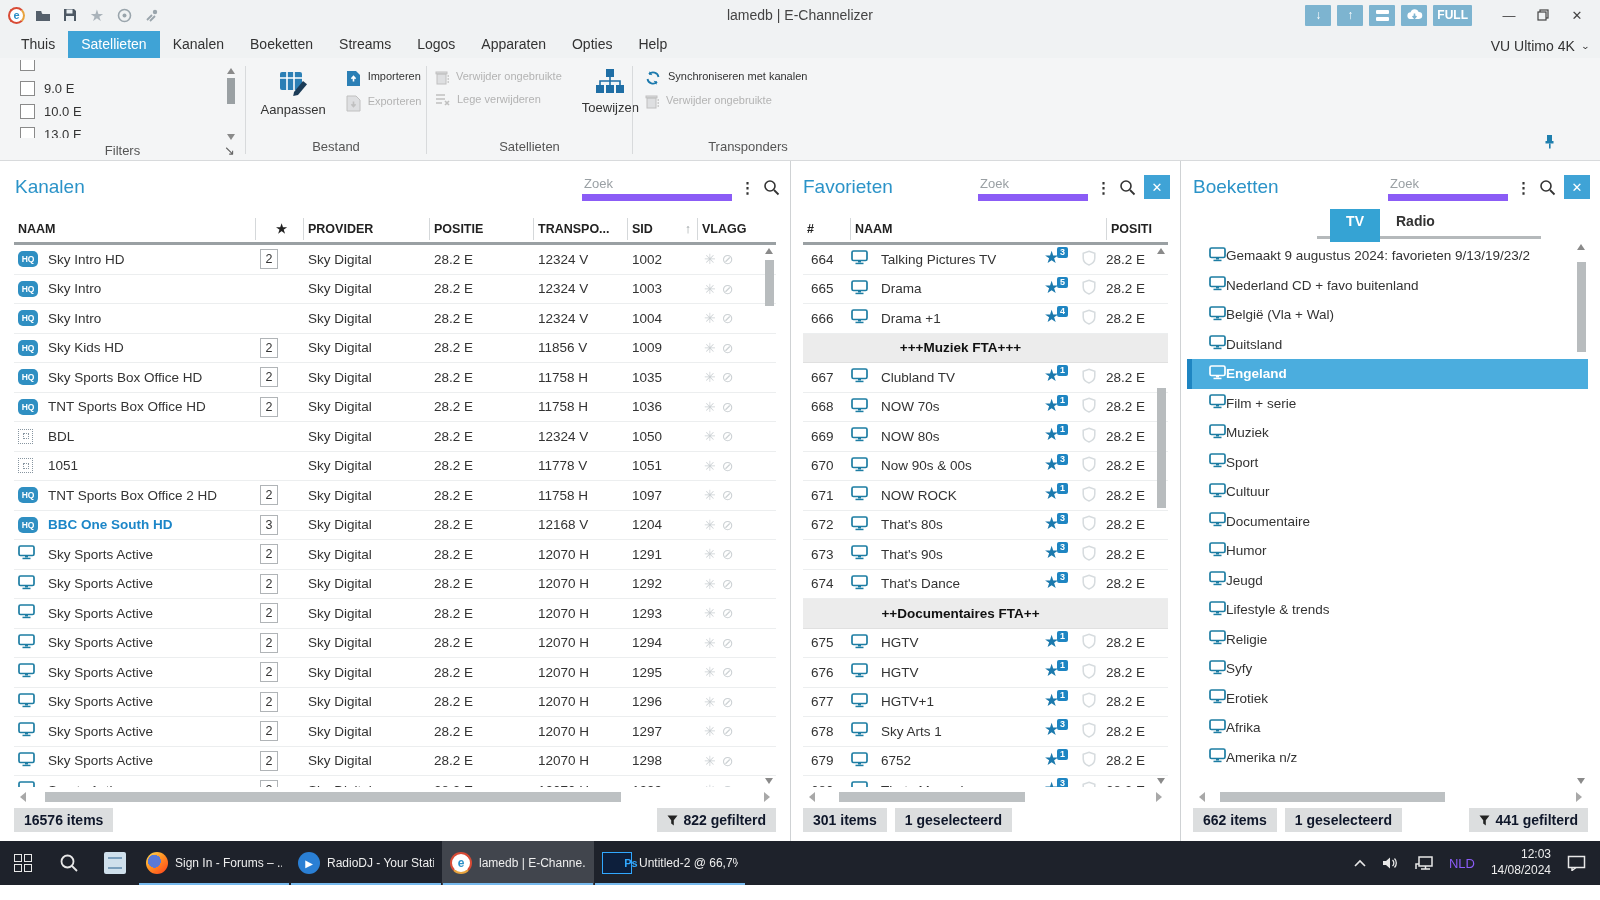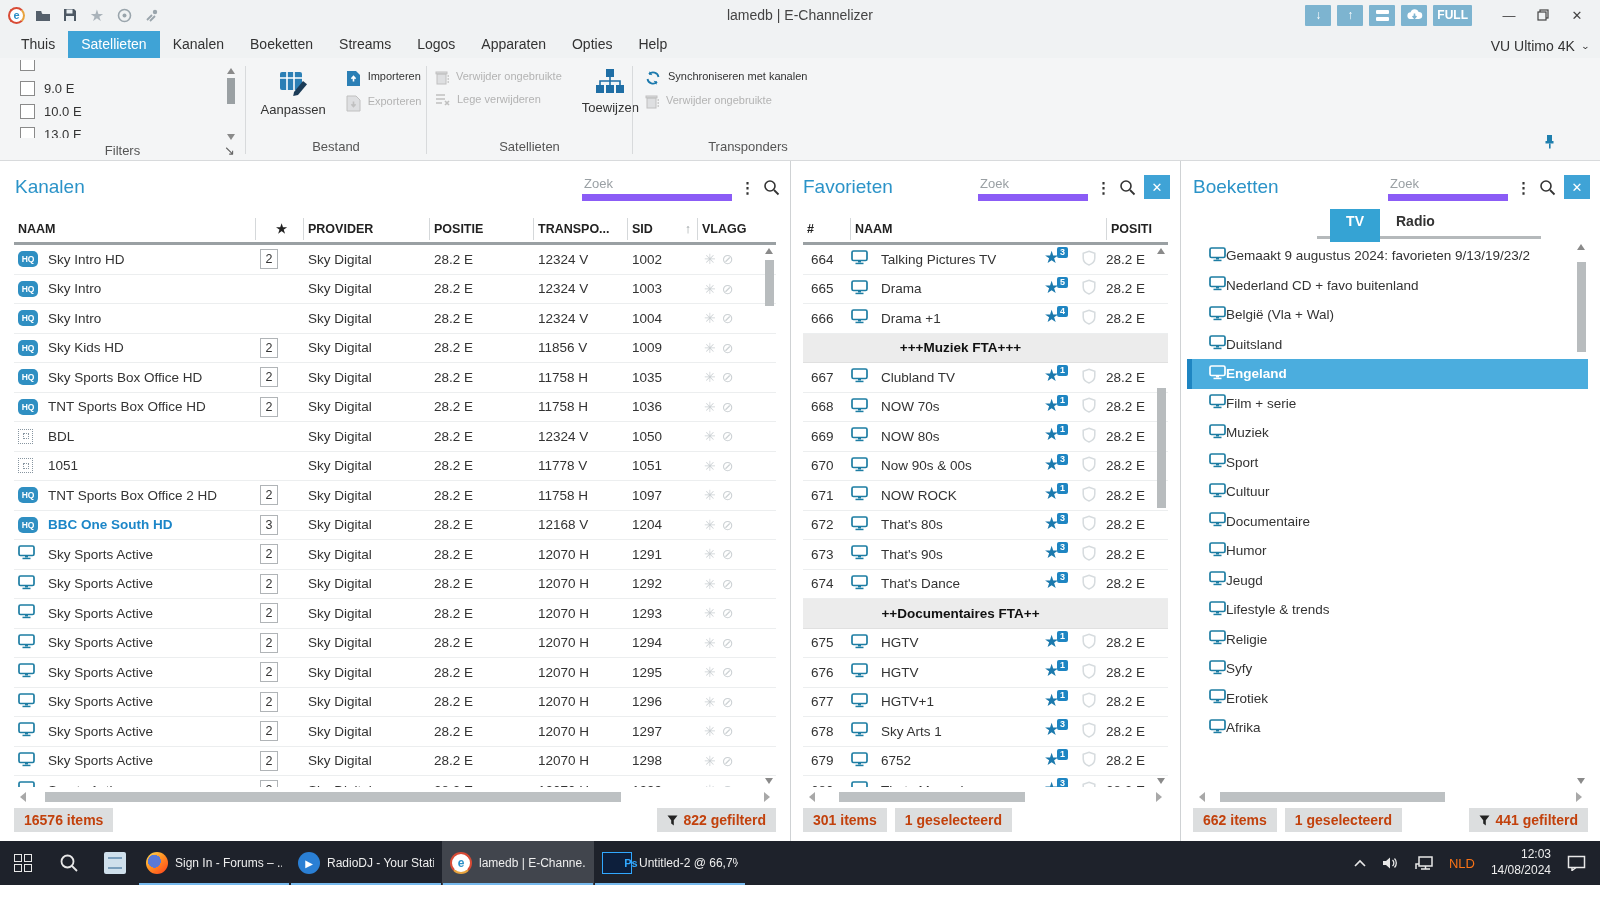--- a/index.html
+++ b/index.html
@@ -86,21 +86,21 @@
   
   .vscroll { position:absolute; top:0; bottom:0; right:0; width:14px; display:flex; flex-direction:column; align-items:center; }
   .vthumb { width:9px; background:#b8bcbe; }
   .hscroll { height:16px; display:flex; align-items:center; padding:0 6px; gap:4px; margin:2px 14px 0; }
   .tri-left { width:0;height:0;border-top:5px solid transparent;border-bottom:5px solid transparent;border-right:6px solid #a8a8a8; }
   .tri-right { width:0;height:0;border-top:5px solid transparent;border-bottom:5px solid transparent;border-left:6px solid #a8a8a8; }
   .htrack { flex:1; height:10px; position:relative; }
   .hthumb { position:absolute; top:0; height:10px; background:#bdc1c3; }
 
   .statusbar { height:36px; display:flex; align-items:center; padding:0 14px 6px; gap:8px; }
-  .chip { background:#dcdedf; color:#c2410c; font-size:14px; font-weight:600; padding:4px 10px; display:flex; align-items:center; gap:6px; }
+  .chip { background:#dcdedf; color:#0f172a; font-size:14px; font-weight:600; padding:4px 10px; display:flex; align-items:center; gap:6px; }
   .chip.right { margin-left:auto; }
 
   
   .fhead, .frow { display:grid; grid-template-columns:48px 30px 1fr 38px 24px 62px; align-items:center; }
   .fhead { margin:10px 12px 0 12px; border-bottom:3px solid #9aa0a3; height:30px; font-size:12.5px; font-weight:bold; color:#222; }
   .fhead > div { padding-left:4px; height:22px; display:flex; align-items:center; }
   .fhead .f-num { border-right:1px solid #d5d8da; }
   .fhead .f-naam { grid-column:2 / span 3; }
   .fhead .f-pos { border-left:1px solid #d5d8da; grid-column:6; }
   .fbody { flex:1; overflow:hidden; margin:0 12px; position:relative; }
@@ -130,21 +130,21 @@
   .tapp { width:152px; display:flex; align-items:center; gap:7px; padding:0 8px; position:relative; font-size:12px; }
   .tapp .lbl { white-space:nowrap; overflow:hidden; color:#eee; }
   .tapp::after { content:""; position:absolute; left:1px; right:1px; bottom:0; height:2.5px; background:#76b9ed; }
   .tapp.active { background:#41454d; }
   .ffx { width:22px; height:22px; border-radius:50%; background:radial-gradient(circle at 38% 42%, #5a79d6 0 34%, transparent 35%), linear-gradient(140deg,#ffd54d 5%,#ff9224 45%,#ff4e1d 90%); flex:none; }
   .rdj { width:22px; height:22px; border-radius:50%; background:#2a7fd4; color:#fff; display:flex; align-items:center; justify-content:center; font-size:10px; flex:none; }
   .ech { width:22px; height:22px; border-radius:50%; background:#fff; border:2.5px solid #d84b35; border-bottom-color:#e8a33d; color:#2b8fc7; font-weight:bold; font-size:12px; display:flex; align-items:center; justify-content:center; flex:none; }
   .psx { width:22px; height:22px; background:#0d1f3c; border:1.5px solid #31a8ff; color:#31a8ff; font-size:11px; font-weight:bold; display:flex; align-items:center; justify-content:center; flex:none;padding-left:28px; }
   .tray { margin-left:auto; display:flex; align-items:center; gap:16px; padding-right:14px; }
   .trayic { color:#e8e8e8; display:flex; align-items:center; }
-  .lang { font-size:13px; color:#f97316; }
+  .lang { font-size:13px; color:#8b5cf6; }
   .clock { text-align:right; font-size:12px; line-height:1.3; color:#eee; }
   .note { width:22px; height:22px; background:#cfe0ec; border-radius:2px; position:relative; }
   .note::after{ content:""; position:absolute; inset:5px 4px; border-top:2px solid #7ba0bd; border-bottom:2px solid #7ba0bd; }
 </style>
 </head>
 <body>
 
 <div class="titlebar">
   <div class="qicons">
     <div class="applogo">e</div>
@@ -1211,20 +1211,28 @@
             <span>Erotiek</span>
           </div>
           <div class="bitem">
             <span><svg width="17" height="15">
                 <rect x="1" y="1" width="15" height="9.5" rx="1.5" fill="none" stroke="#1d7da3" stroke-width="1.7"></rect>
                 <rect x="7" y="10.5" width="3" height="2" fill="#1d7da3"></rect>
                 <rect x="4.5" y="12.7" width="8" height="1.5" fill="#1d7da3"></rect>
               </svg></span>
             <span>Afrika</span>
           </div>
+          <div class="bitem">
+            <span><svg width="17" height="15">
+                <rect x="1" y="1" width="15" height="9.5" rx="1.5" fill="none" stroke="#1d7da3" stroke-width="1.7"></rect>
+                <rect x="7" y="10.5" width="3" height="2" fill="#1d7da3"></rect>
+                <rect x="4.5" y="12.7" width="8" height="1.5" fill="#1d7da3"></rect>
+              </svg></span>
+            <span>Amerika n/z</span>
+          </div>
         </div>
       <div class="vscroll">
         <div class="tri-up" style="margin-top:3px;"></div>
         <div class="vthumb" style="flex:0 0 90px; margin-top:8px;"></div>
         <div style="flex:1;"></div>
         <div class="tri-down" style="margin-bottom:3px;"></div>
       </div>
     </div>
     <div class="hscroll" style="margin:2px 12px 0;">
       <div class="tri-left"></div>

